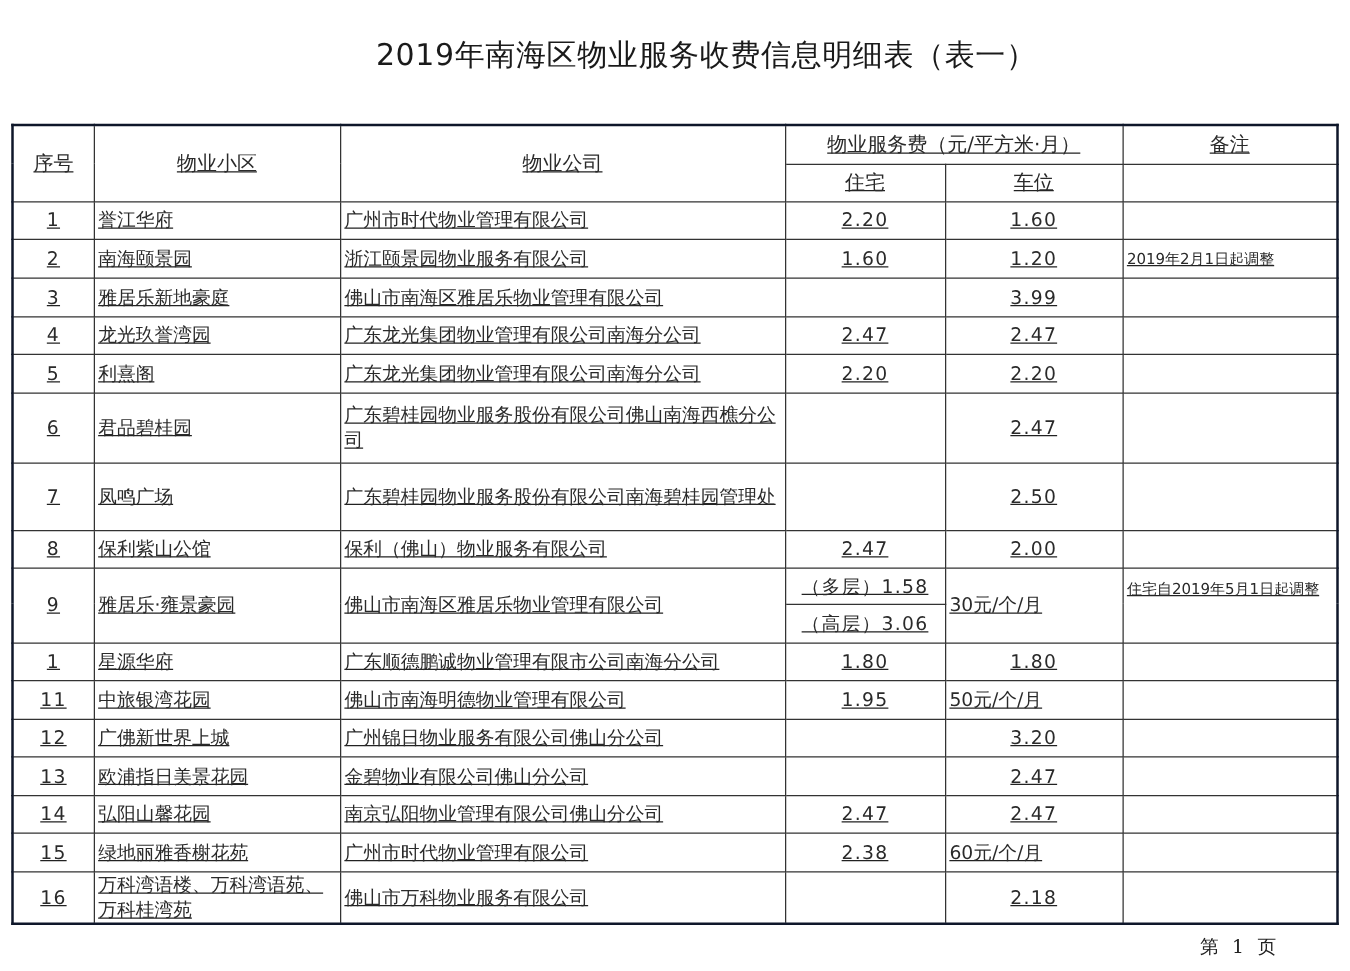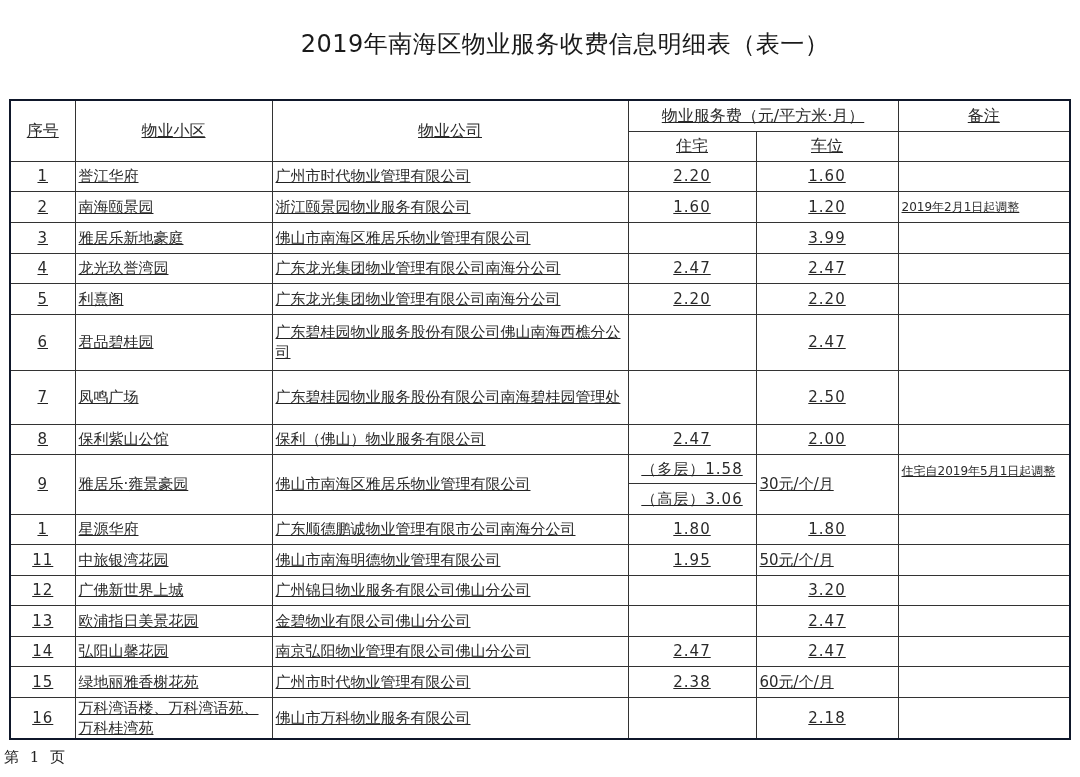--- a/index.html
+++ b/index.html
@@ -10,21 +10,21 @@
            font-family:"DejaVu Sans", "Liberation Sans", sans-serif;margin-left:25px; }
   table.fees { position:absolute; left:9px; top:99px; border-collapse:collapse;
                table-layout:fixed; width:1060px; border:2px solid #0f172a;text-decoration:underline; }
   table.fees td { border:1px solid #333; font-size:15px; padding:0 3px;
                   vertical-align:middle; overflow:hidden; line-height:20px;
                   font-family:"DejaVu Sans", "Liberation Sans", sans-serif; color:#2a2a2a; }
   table.fees td.hd { text-align:center; font-size:16px; }
   td.c { text-align:left; }
   td.num { text-align:center; font-family:"DejaVu Serif", "Liberation Serif", serif; letter-spacing:1px; }
   td.note { font-size:12px !important; line-height:16px !important; }
-  .footer { position:absolute; left:4px; top:748px; width:1005px; text-align:left;
+  .footer { position:absolute; left:16px; top:748px; width:1005px; text-align:right;
             font-size:15px; font-family:"DejaVu Serif", "Liberation Serif", serif; word-spacing:6px; }
 </style>
 </head>
 <body>
 
 <div class="title">2019年南海区物业服务收费信息明细表（表一）</div>
 
 <table class="fees">
   <colgroup>
     <col style="width:65px">

